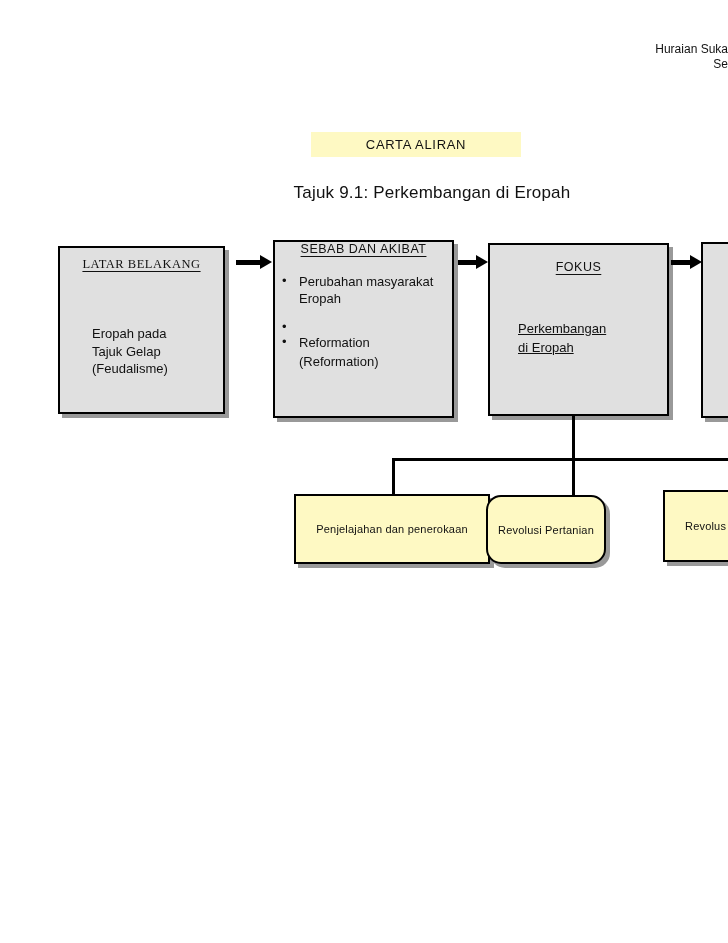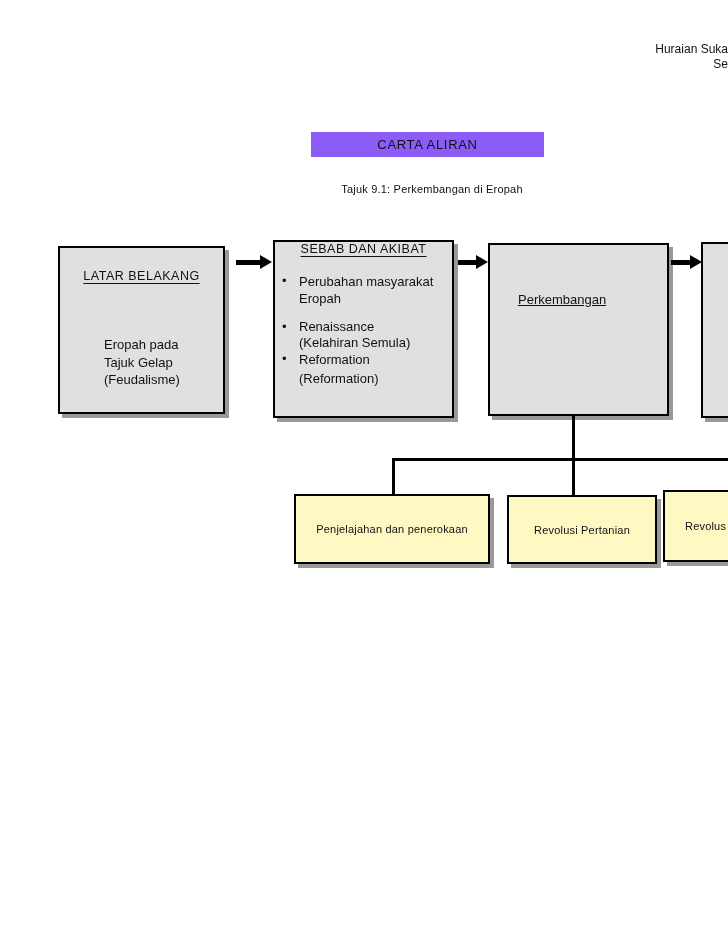--- a/index.html
+++ b/index.html
@@ -15,50 +15,50 @@
 
   
   .page-note {
     position: absolute; top: 42px; right: 0px;
     text-align: right; font-size: 12px; line-height: 15px;
     white-space: nowrap;
   }
 
   
   .banner {
-    position: absolute; left: 311px; top: 132px; width: 233px; height: 25px;
-    background: #8b5cf6;
+    position: absolute; left: 311px; top: 132px; width: 210px; height: 25px;
+    background: #fef9c3;
     display: flex; align-items: center; justify-content: center;
     font-size: 13px; letter-spacing: 0.7px;
   }
   .subtitle {
     position: absolute; left: 250px; top: 183px; width: 364px;
-    text-align: center; font-size: 11px; letter-spacing: 0.2px;
+    text-align: center; font-size: 17px; letter-spacing: 0.2px;
   }
 
   
   .box {
     position: absolute;
     background: #e0e0e0;
     border: 2px solid #000;
     box-shadow: 4px 4px 0 #999999;
     box-sizing: border-box;
     font-size: 13px;
   }
   .box-title {
     text-align: center;
     text-decoration: underline;
     text-underline-offset: 3px;
     font-size: 12.5px;
     letter-spacing: 0.5px;
   }
 
   .box-latar { left: 58px; top: 246px; width: 167px; height: 168px; }
-  .box-latar .box-title { padding-top: 21px; }
-  .latar-content { margin-top: 53px; padding-left: 44px; line-height: 17.5px; }
+  .box-latar .box-title { padding-top: 9px; font-family: Liberation Serif, serif; }
+  .latar-content { margin-top: 53px; padding-left: 32px; line-height: 17.5px; }
 
   .box-sebab { left: 273px; top: 240px; width: 181px; height: 178px; }
   .box-sebab .box-title { }
   .bullet-list { margin-top: 17px; padding-left: 7px; }
   .bullet-item { display: flex; }
   .bullet-item .marker { width: 17px; flex: 0 0 17px; font-size: 13px; }
   .bullet-item .b-text { line-height: 17px; }
   .bullet-item.gap-before { margin-top: 12px; }
   .bullet-item.tight .b-text { line-height: 16px; }
   .b-line2-spaced { margin-top: 2px; }
@@ -95,21 +95,21 @@
   .bbox {
     position: absolute;
     background: #fef9c3;
     border: 2px solid #000;
     box-shadow: 4px 4px 0 #999999;
     box-sizing: border-box;
     display: flex; align-items: center; justify-content: center;
     font-size: 11px; letter-spacing: 0.2px;
   }
   .bbox-1 { left: 294px; top: 494px; width: 196px; height: 70px; }
-  .bbox-2 { left: 507px; top: 495px; width: 150px; height: 69px; }
+  .bbox-2 { left: 486px; top: 495px; width: 120px; height: 69px; border-radius: 15px; }
   .bbox-3 { left: 663px; top: 490px; width: 140px; height: 72px; justify-content: flex-start; padding-left: 20px; }
 </style>
 </head>
 <body>
 
 <div class="canvas">
 
   <div class="page-note">
     <div>Huraian Suka</div>
     <div>Se</div>
@@ -137,43 +137,41 @@
     <div class="bullet-list">
       <div class="bullet-item">
         <span class="marker">•</span>
         <span class="b-text">
           <div>Perubahan masyarakat</div>
           <div>Eropah</div>
         </span>
       </div>
       <div class="bullet-item gap-before tight">
         <span class="marker">•</span>
-        <span class="b-text">
-          <div>Renaissance</div>
-          <div>(Kelahiran Semula)</div>
-        </span>
       </div>
       <div class="bullet-item">
         <span class="marker">•</span>
         <span class="b-text">
           <div>Reformation</div>
           <div class="b-line2-spaced">(Reformation)</div>
         </span>
       </div>
     </div>
   </div>
 
   <div class="arrow arrow-2">
     <div class="shaft"></div>
     <div class="head"></div>
   </div>
 
   <div class="box box-fokus">
+    <div class="box-title">FOKUS</div>
     <div class="fokus-content">
       <div>Perkembangan</div>
+      <div>di Eropah</div>
     </div>
   </div>
 
   <div class="arrow arrow-3">
     <div class="shaft"></div>
     <div class="head"></div>
   </div>
 
   <div class="box box-cut"></div>
 

